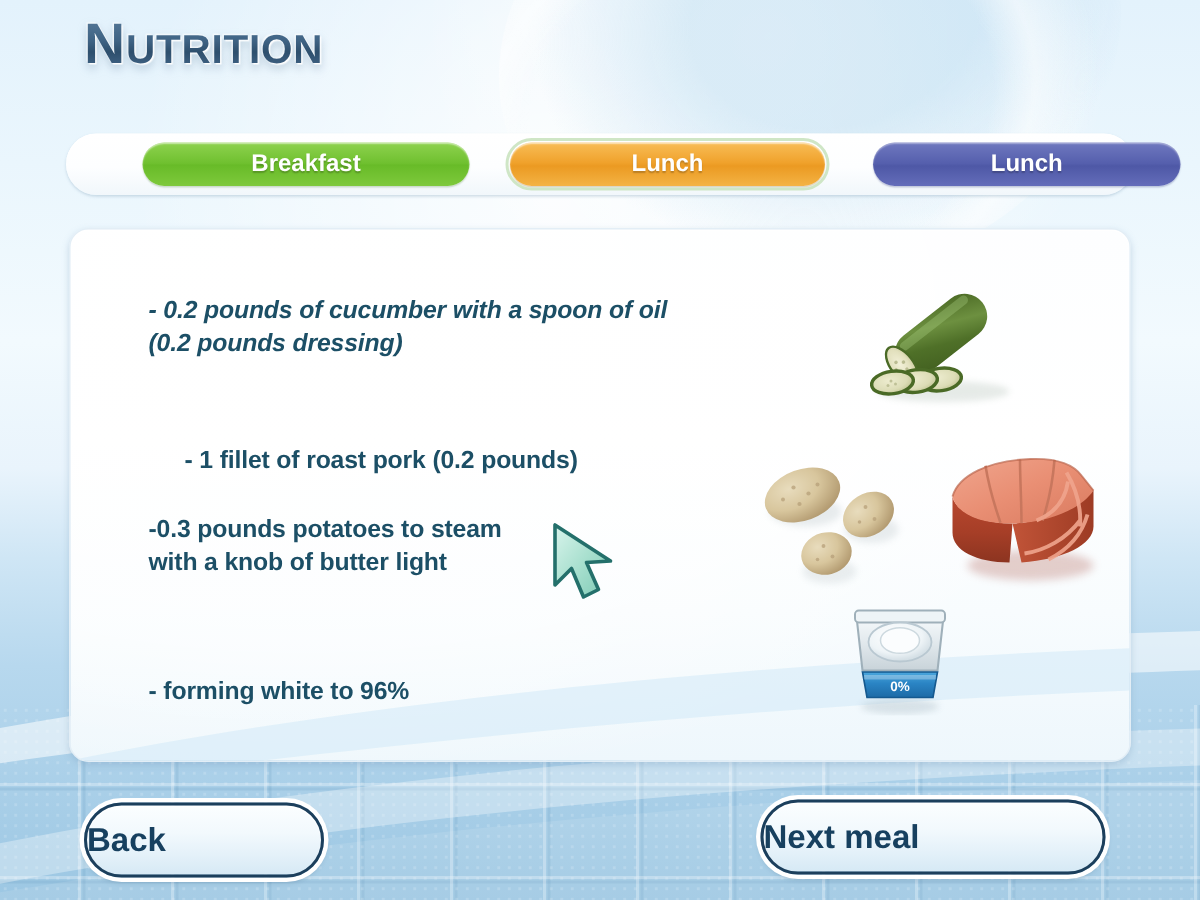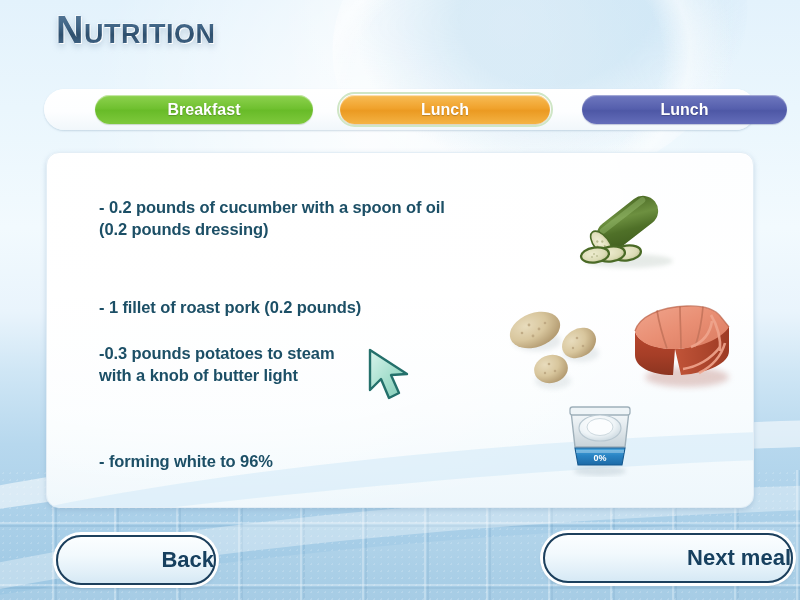--- a/index.html
+++ b/index.html
@@ -127,22 +127,22 @@
 
   .meal-list { position:absolute; left:52px; top:44px; width:440px; }
   .meal-item {
     color:#1c4f66;
     font-size:16.5px; font-weight:bold;
     line-height:1.33;
     letter-spacing:-.1px;
     white-space:pre-line;
   }
   .meal-item + .meal-item { margin-top:0; }
-  .mi-0 { position:absolute; top:0; }
-  .mi-1 { position:absolute; top:100px; }
+  .mi-0 { position:absolute; top:0;font-style:italic; }
+  .mi-1 { position:absolute; top:100px;margin-left:24px; }
   .mi-2 { position:absolute; top:146px; }
   .mi-3 { position:absolute; top:254px; }
 
   
   .food { position:absolute; }
   .cucumber { left:520px; top:38px; width:120px; height:85px; }
   .potatoes { left:460px; top:140px; width:110px; height:100px; }
   .pork     { left:578px; top:140px; width:120px; height:100px; }
   .yogurt   { left:518px; top:248px; width:70px; height:76px; }
 
@@ -152,26 +152,26 @@
     pointer-events:none; z-index:30;
   }
 
   
   .btn {
     position:absolute; height:50px;
     border-radius:26px;
     background:linear-gradient(180deg,#fbfeff 0%,#f2f9fd 40%,#e4f1f9 72%,#d6e9f5 100%);
     border:2px solid #1c3f5c;
     box-shadow:0 0 0 3px #ffffff, 0 2px 4px rgba(30,70,100,.4), inset 0 1px 1px #fff;
-    display:flex; align-items:center; justify-content:flex-end;
+    display:flex; align-items:center; justify-content:flex-start;
     font-size:22px; font-weight:bold; color:#17405f;
     cursor:pointer; white-space:nowrap;
   }
   .btn-back { left:56px; top:535px; width:160px; }
-  .btn-next { left:507px; top:533px; width:250px;margin-left:36px; }
+  .btn-next { left:507px; top:533px; width:230px; }
 </style>
 </head>
 <body>
 
 <div id="app">
 
   <div class="tile-band">
     <div class="tiles"></div>
     <div class="tiles2"></div>
   </div>

